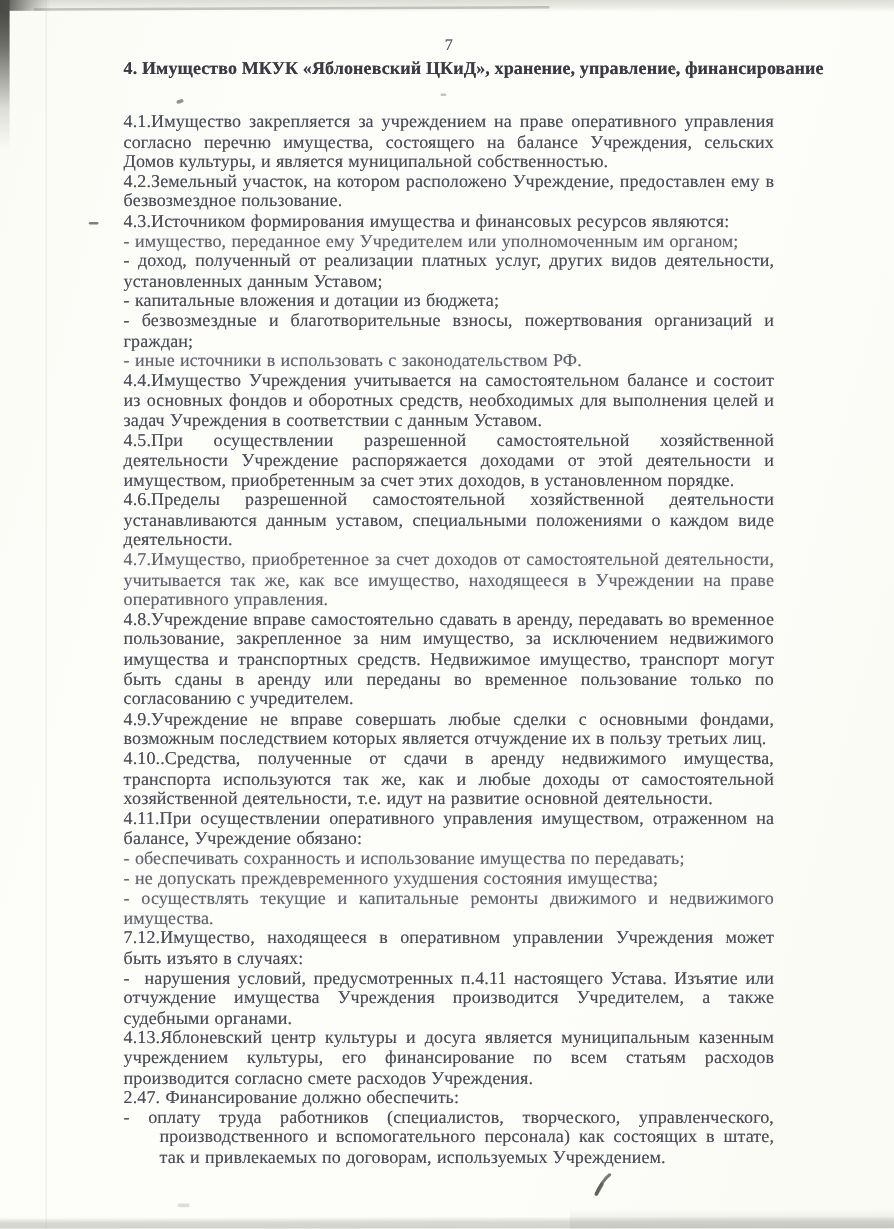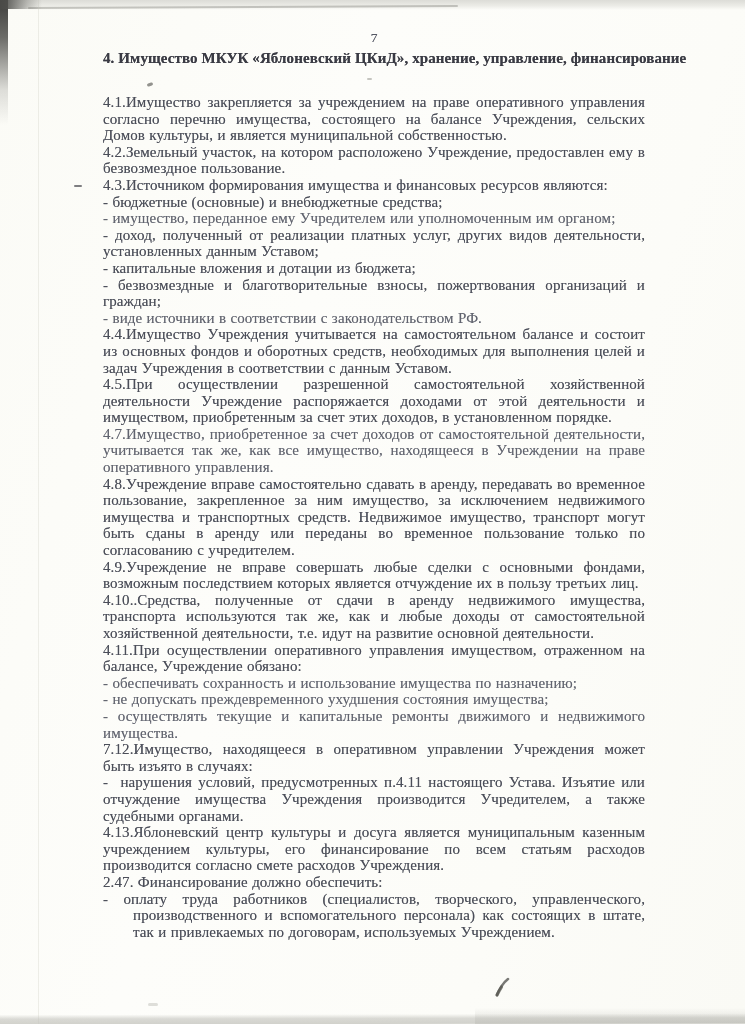--- a/index.html
+++ b/index.html
@@ -99,34 +99,34 @@
   <div class="corner-tl-top"></div>
   <div class="fold-line"></div>
 
   <div class="paper">
     <div class="page-number">7</div>
     <h1 class="heading">4. Имущество МКУК «Яблоневский ЦКиД», хранение, управление, финансирование</h1>
     <div class="doc-body">
         <p class="body">4.1.Имущество  закрепляется за учреждением на праве оперативного управления согласно перечню имущества, состоящего на балансе Учреждения, сельских Домов культуры, и является муниципальной собственностью.</p>
         <p class="body">4.2.Земельный участок, на котором расположено Учреждение, предоставлен ему в безвозмездное пользование.</p>
         <p class="body">4.3.Источником формирования имущества и финансовых ресурсов являются:</p>
-        <p class="bullet">- бюджетные (основные) и внебюджетные средства;</p>
         <p class="bullet faint">- имущество, переданное ему Учредителем или уполномоченным им органом;</p>
         <p class="bullet">- доход, полученный от реализации платных услуг, других видов деятельности, установленных данным Уставом;</p>
         <p class="bullet">- капитальные вложения и дотации из бюджета;</p>
         <p class="bullet">- безвозмездные и благотворительные взносы, пожертвования организаций и граждан;</p>
-        <p class="bullet faint">- виде источники в соответствии с законодательством РФ.</p>
+        <p class="bullet faint">- иные источники в использовать с законодательством РФ.</p>
         <p class="body">4.4.Имущество Учреждения учитывается на самостоятельном балансе и  состоит из основных фондов и оборотных средств, необходимых для выполнения целей и задач Учреждения в соответствии с данным Уставом.</p>
         <p class="body">4.5.При осуществлении разрешенной самостоятельной хозяйственной деятельности Учреждение распоряжается доходами от этой деятельности и имуществом, приобретенным за счет этих доходов, в установленном порядке.</p>
+        <p class="body">4.6.Пределы разрешенной самостоятельной хозяйственной деятельности устанавливаются данным уставом, специальными положениями о каждом виде деятельности.</p>
         <p class="body faint">4.7.Имущество, приобретенное за счет доходов от самостоятельной деятельности, учитывается так же, как все имущество, находящееся в Учреждении на праве оперативного управления.</p>
         <p class="body">4.8.Учреждение вправе самостоятельно сдавать в аренду, передавать во временное пользование, закрепленное за ним имущество, за исключением недвижимого имущества и транспортных средств. Недвижимое имущество, транспорт могут быть сданы в аренду или переданы во временное пользование только по согласованию с учредителем.</p>
         <p class="body">4.9.Учреждение не вправе совершать любые сделки с основными фондами, возможным последствием которых является отчуждение их в пользу третьих лиц.</p>
         <p class="body">4.10..Средства, полученные от сдачи в аренду недвижимого имущества, транспорта используются так же, как и любые доходы от самостоятельной хозяйственной деятельности, т.е. идут на развитие основной  деятельности.</p>
         <p class="body">4.11.При осуществлении оперативного управления имуществом, отраженном на балансе, Учреждение обязано:</p>
-        <p class="bullet faint">- обеспечивать сохранность и использование имущества по назначению;</p>
+        <p class="bullet faint">- обеспечивать сохранность и использование имущества по передавать;</p>
         <p class="bullet faint">- не допускать преждевременного ухудшения состояния имущества;</p>
         <p class="bullet faint">- осуществлять текущие и капитальные ремонты движимого и недвижимого имущества.</p>
         <p class="body">7.12.Имущество, находящееся в оперативном управлении Учреждения может быть изъято в случаях:</p>
         <p class="bullet">-&nbsp; нарушения условий, предусмотренных п.4.11 настоящего Устава. Изъятие или отчуждение имущества Учреждения производится Учредителем, а также судебными органами.</p>
         <p class="body">4.13.Яблоневский центр культуры и досуга является муниципальным казенным учреждением культуры, его финансирование по всем статьям расходов производится согласно смете расходов Учреждения.</p>
         <p class="body">2.47. Финансирование  должно обеспечить:</p>
         <p class="hang">- оплату труда работников (специалистов, творческого, управленческого, производственного и вспомогательного персонала) как состоящих в штате, так и привлекаемых по договорам, используемых Учреждением.</p>
       </div>
   </div>
 

